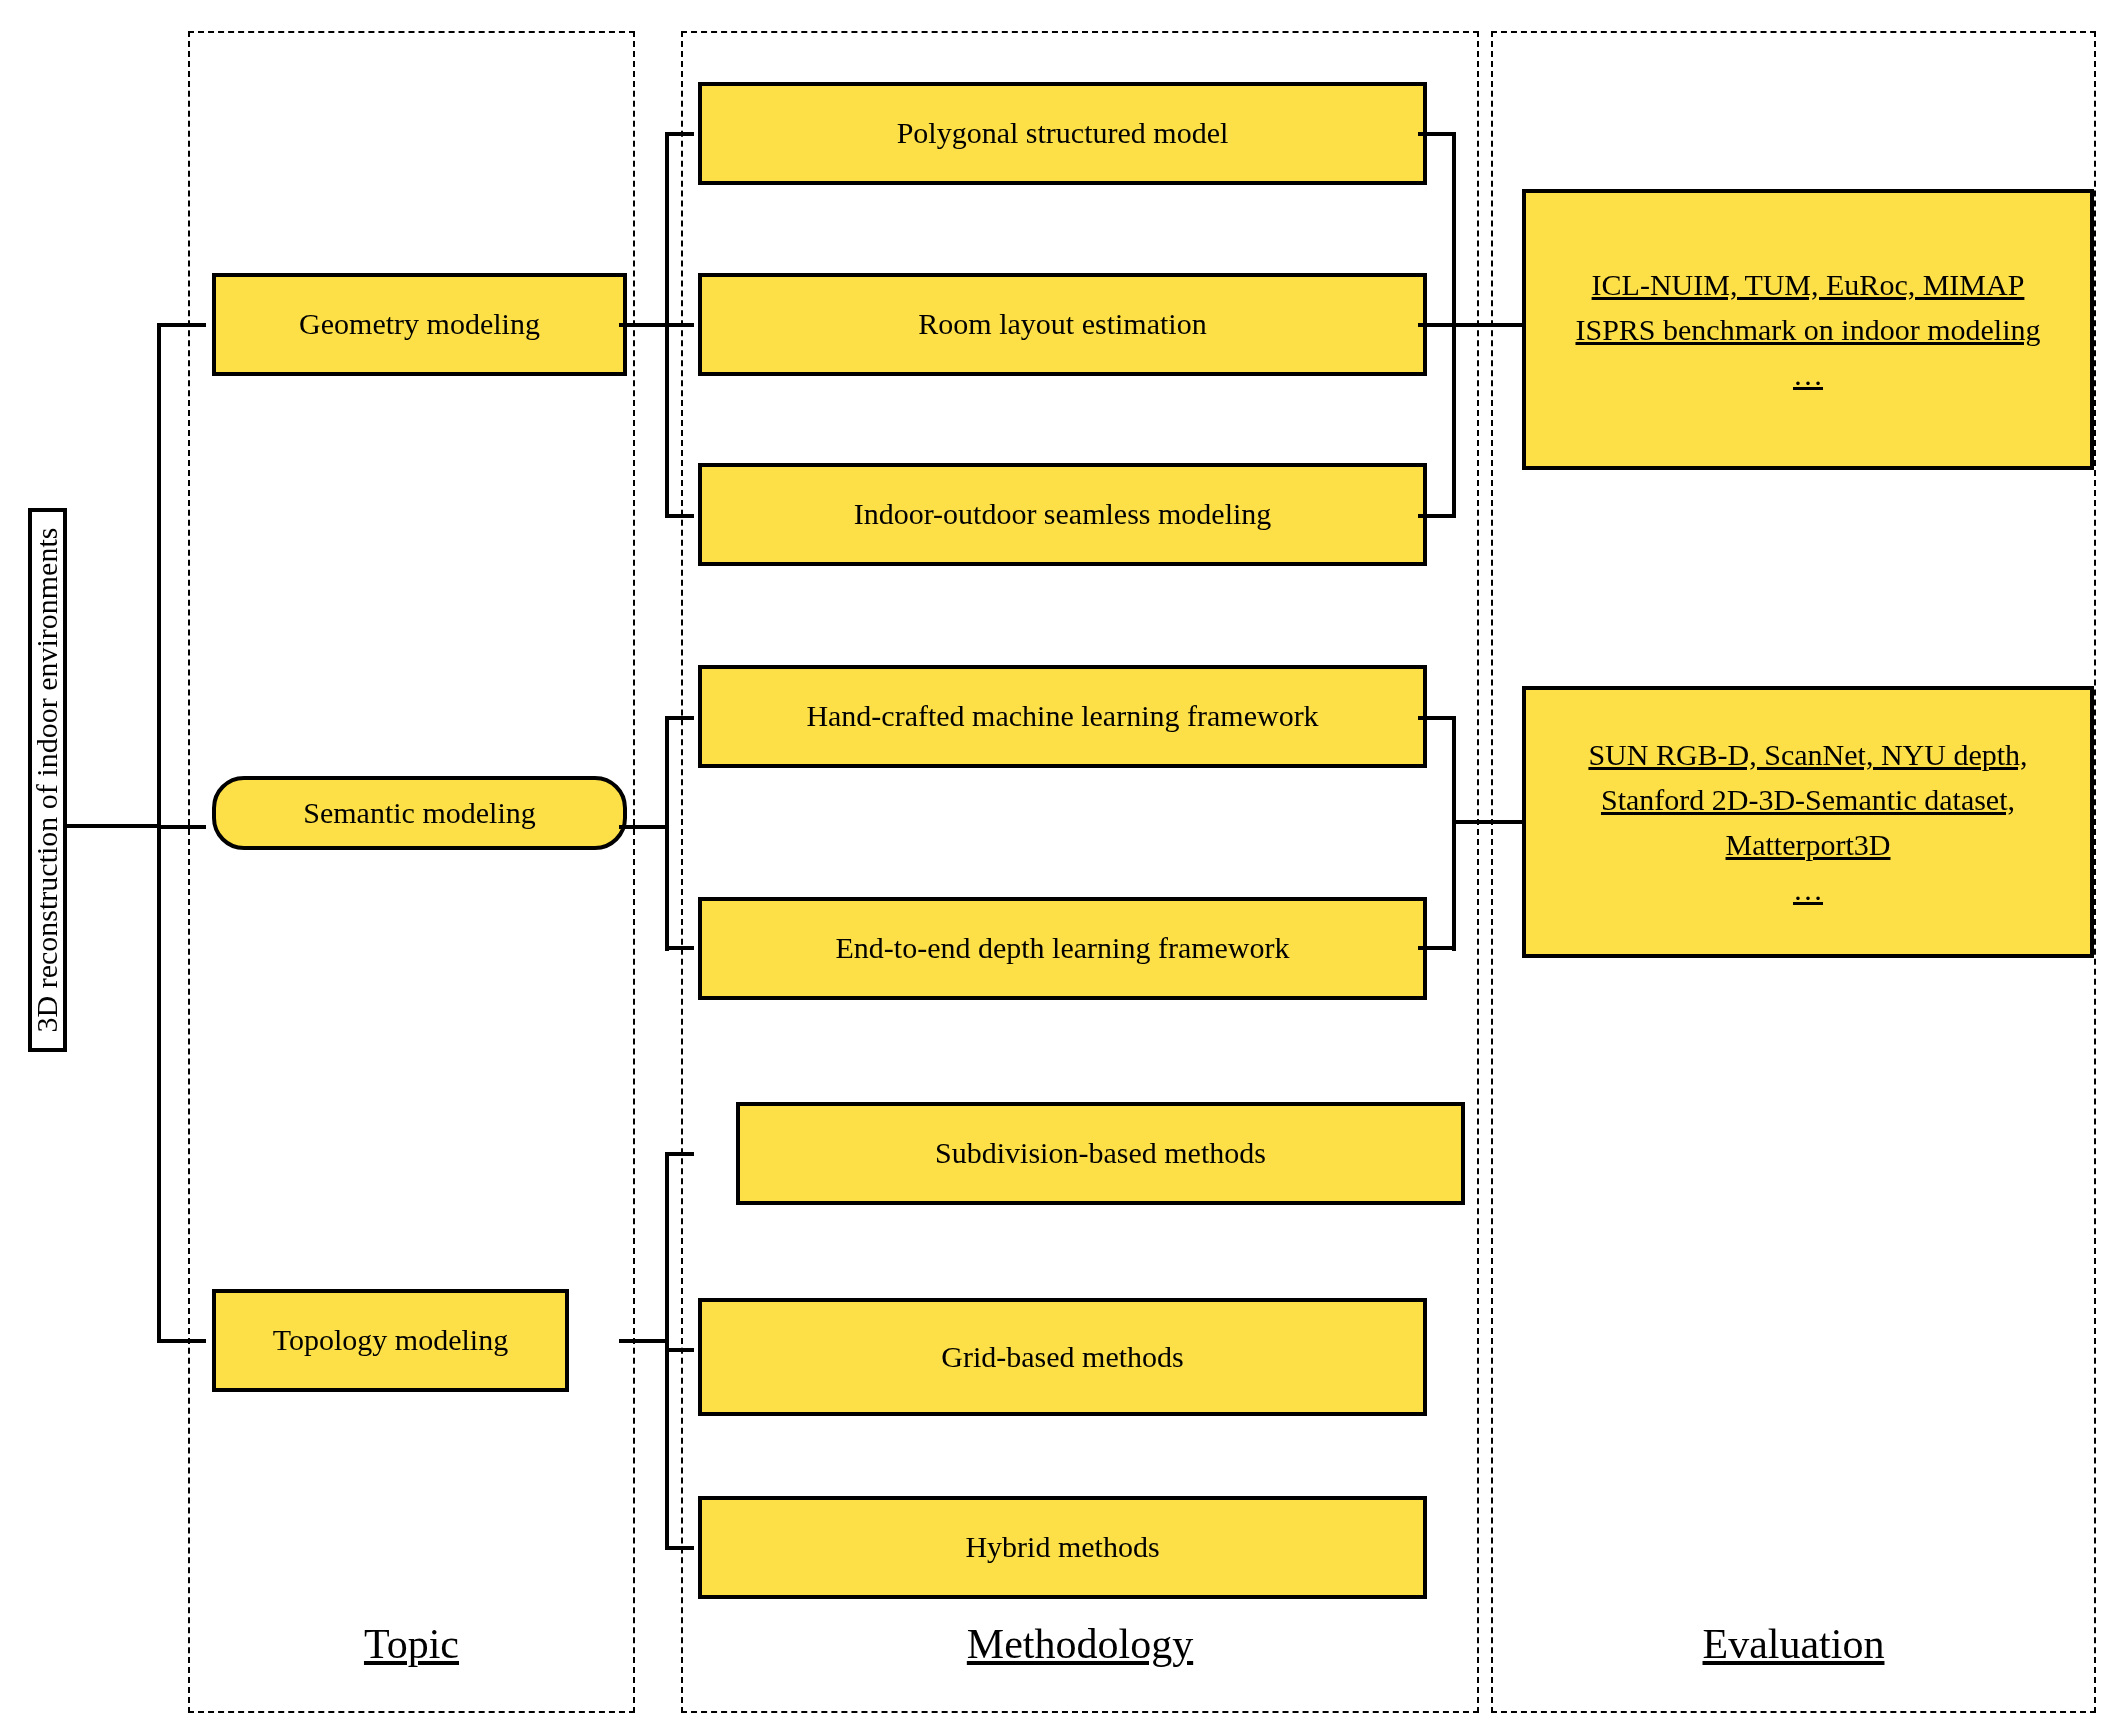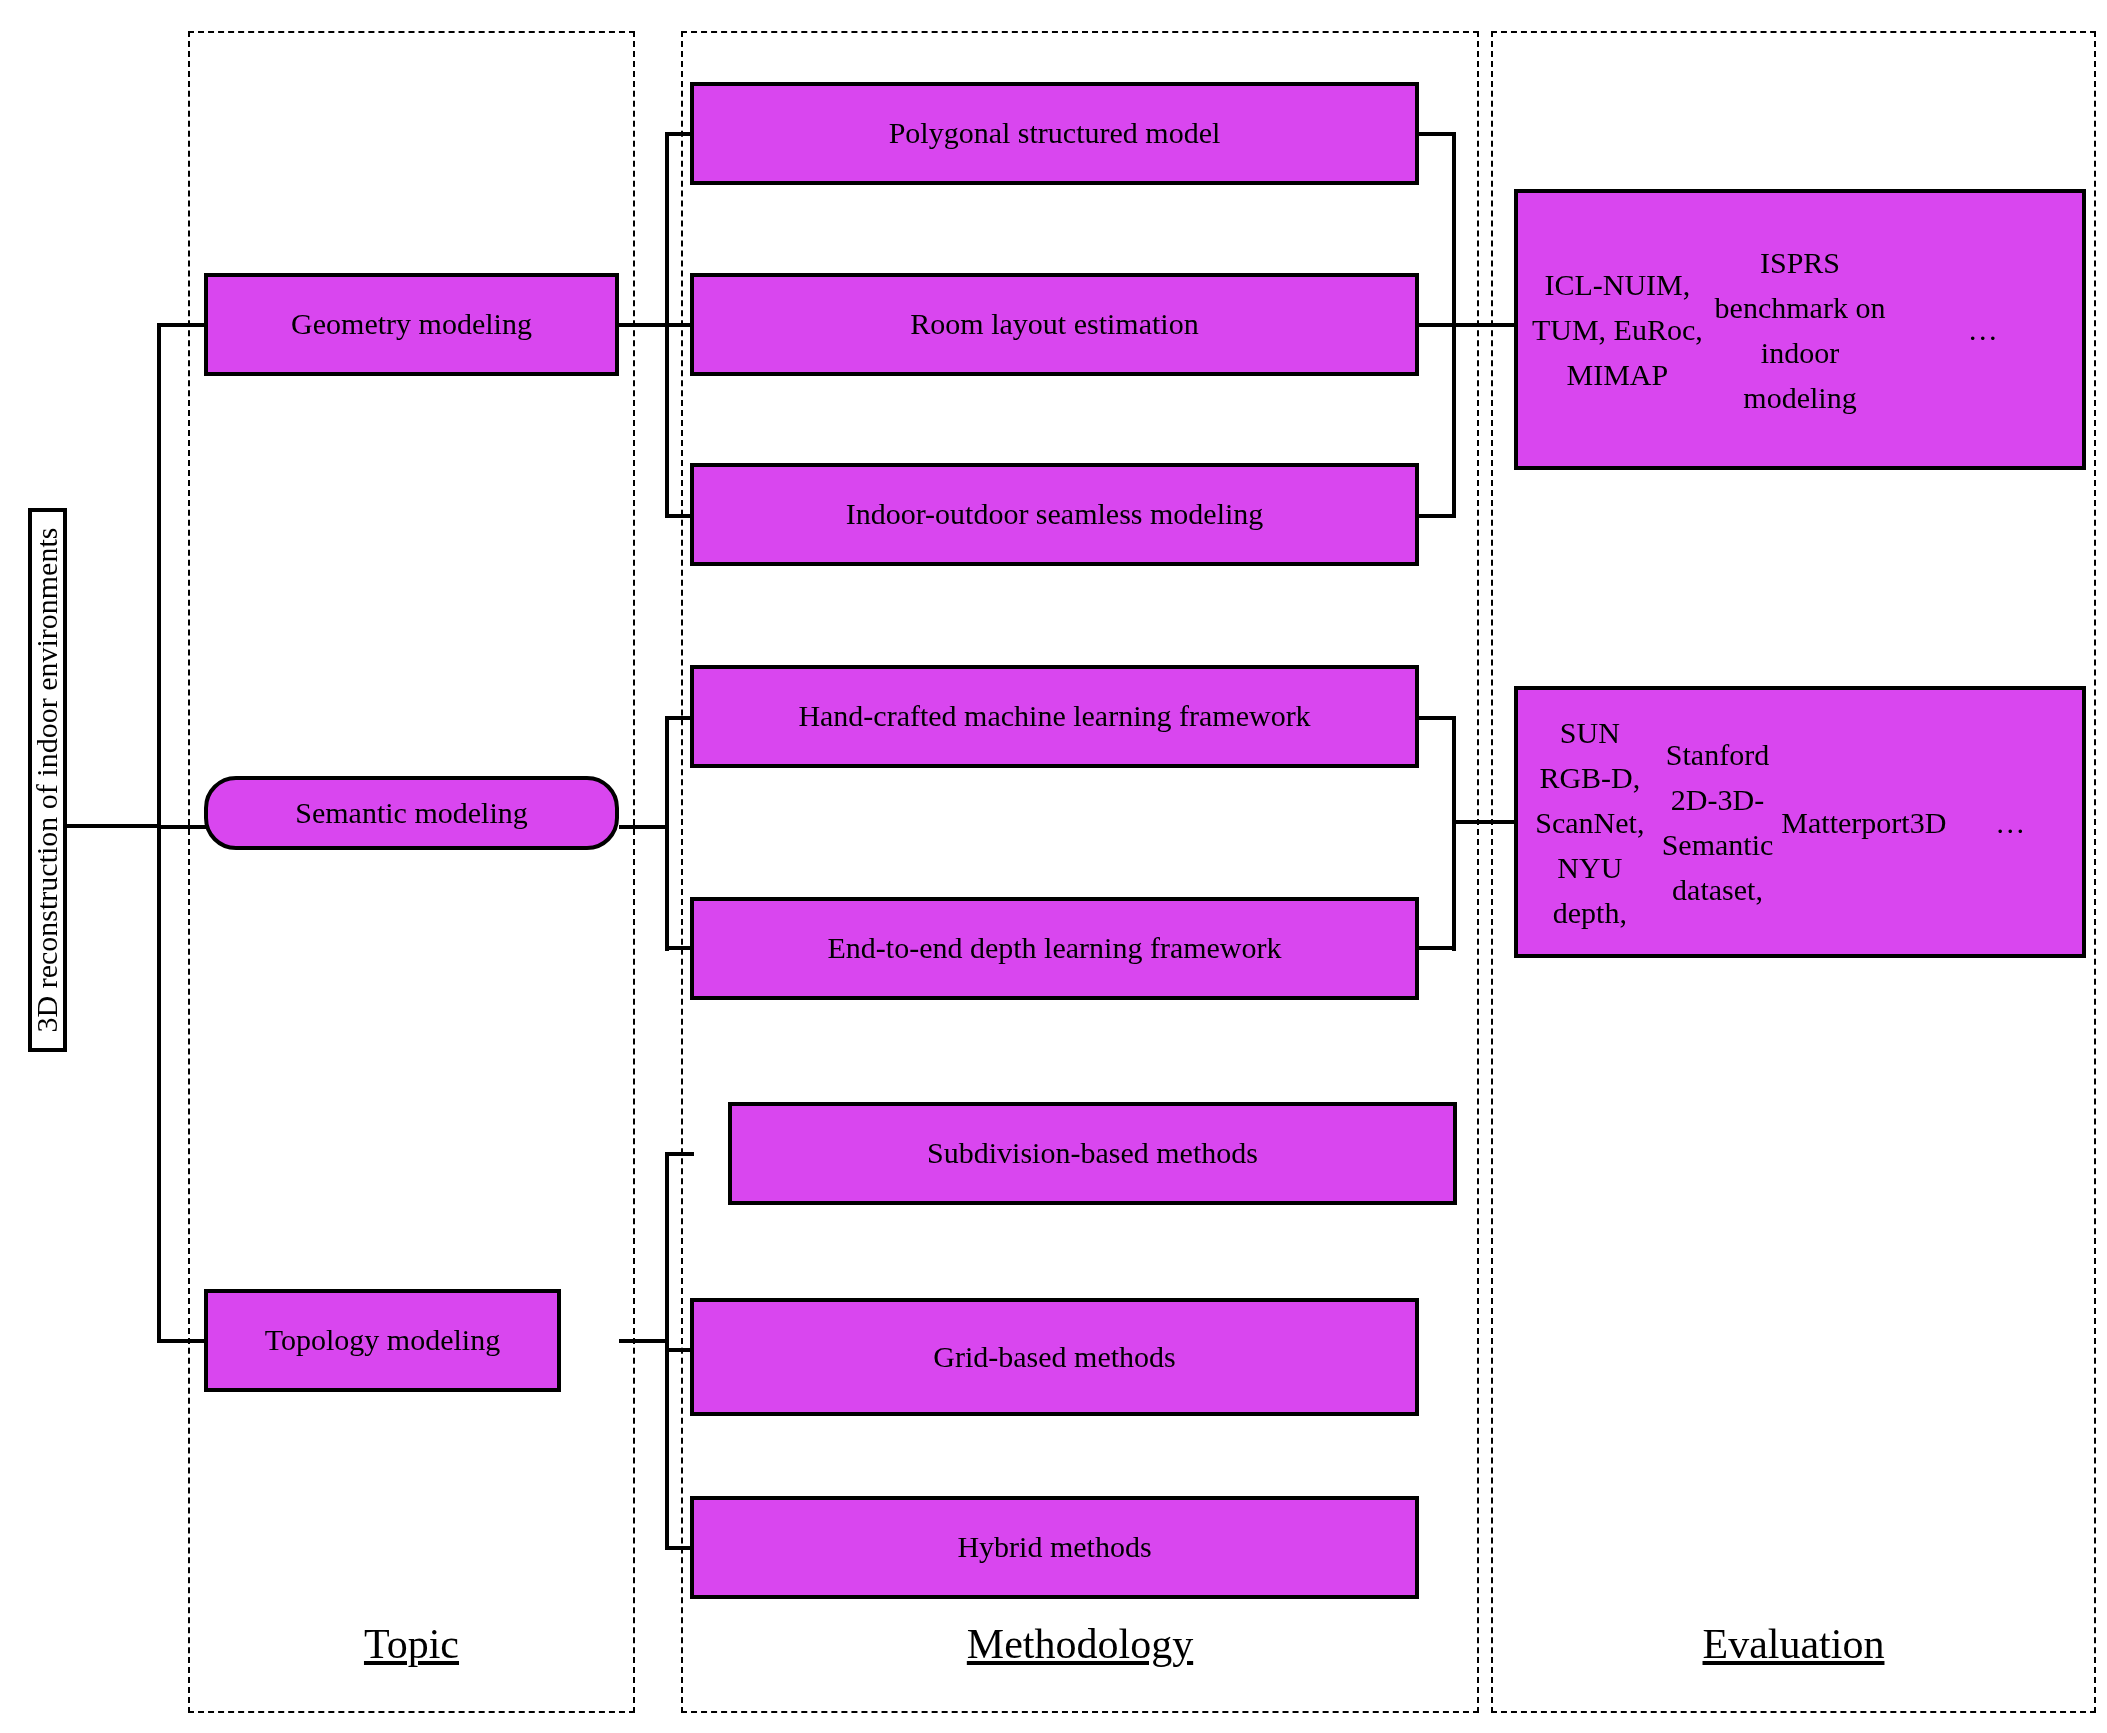--- a/index.html
+++ b/index.html
@@ -25,32 +25,34 @@
     line-height:1;
     color:#000000;
     white-space:nowrap;
     text-decoration:underline;
   }
   
   .node{
     position:absolute;
     box-sizing:border-box;
     border:4px solid #000000;
-    background:#d946ef;
+    background:#fde047;
     display:flex;
     align-items:center;
     justify-content:center;
     text-align:center;
     font-size:30px;
     line-height:1.28;
     padding:0 8px;
+    margin-left:8px;
   }
   .node.multi{
-    flex-direction:row;
+    flex-direction:column;
     line-height:1.5;
+    text-decoration:underline;
   }
   .node .ln{display:block;width:100%;}
   
   .root-node{
     position:absolute;
     box-sizing:border-box;
     border:4px solid #000000;
     background:#ffffff;
     display:flex;
     align-items:center;

